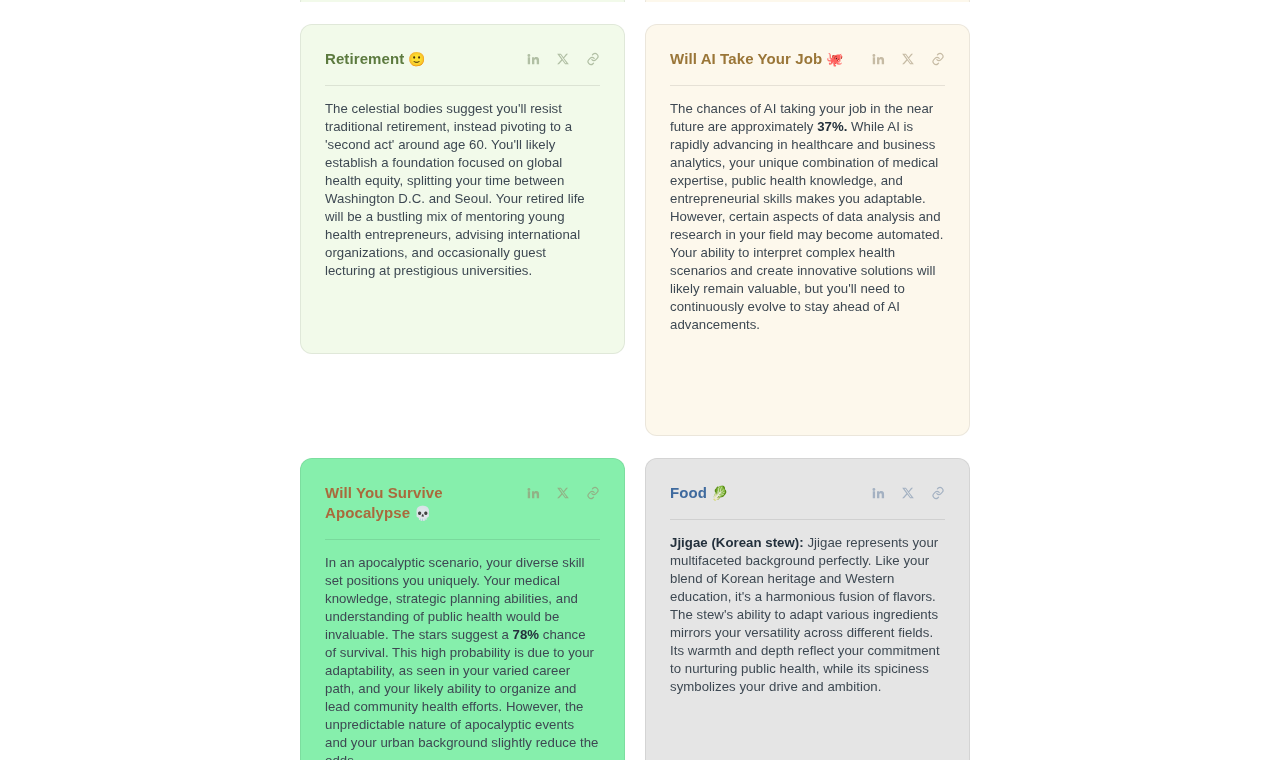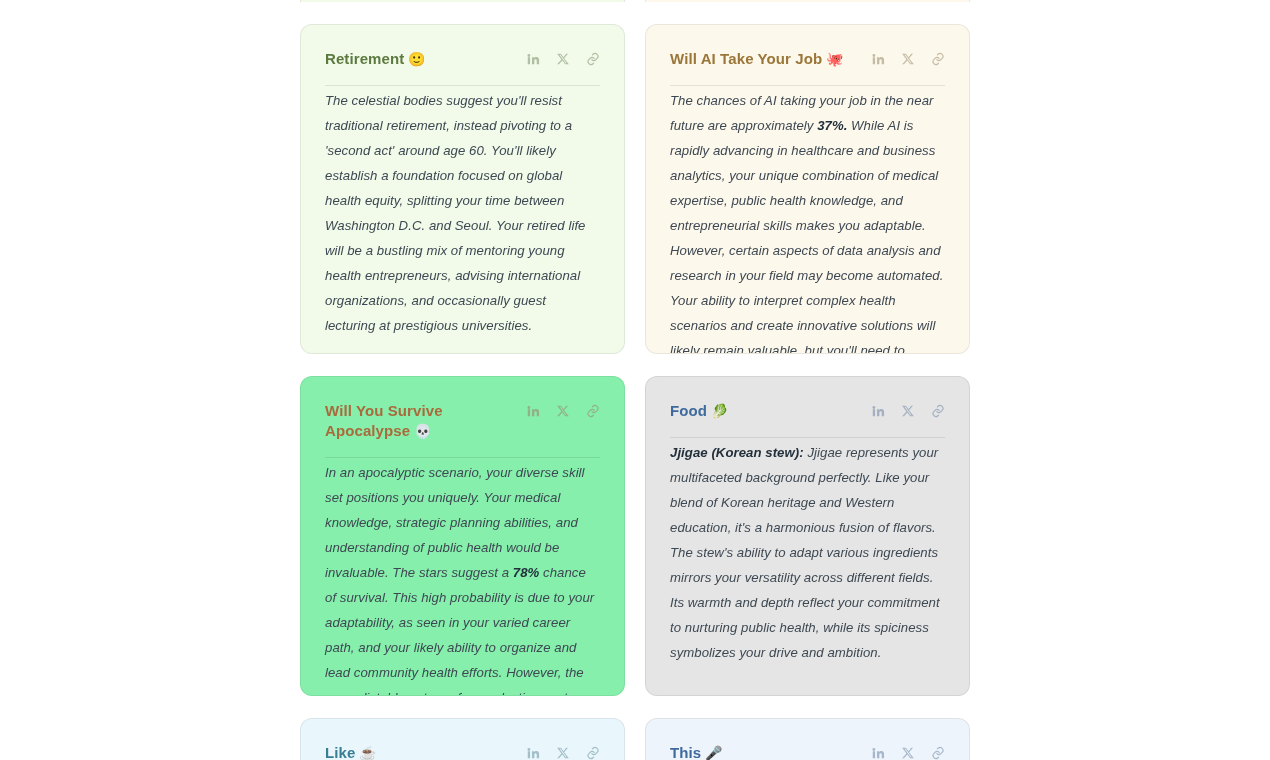--- a/index.html
+++ b/index.html
@@ -78,25 +78,24 @@
   .icon svg { display: block; }
 
   .divider {
     height: 1px;
     background: rgba(0,0,0,0.09);
     margin: 16px 0 0 0;
   }
 
   .card-body {
     font-size: 13.2px;
-    line-height: 25px;
+    line-height: 18px;
     color: #3d4852;
-    margin-top: 2px;
+    margin-top: 14px;
     letter-spacing: 0.05px;
-    font-style: italic;
   }
 
   .card-body b { font-weight: 700; color: #23303c; }
 
   
   .theme-green { background: #f2faea; }
   .theme-green .card-title { color: #5c7a3f; }
   .theme-green .icon { color: #7c8f6b; }
 
   .theme-cream { background: #fdf8ec; }
@@ -115,21 +114,21 @@
   .theme-cyan .card-title { color: #3a7e95; }
   .theme-cyan .icon { color: #6c93a1; }
 
   .theme-ice { background: #eef4fb; }
   .theme-ice .card-title { color: #3f6a9e; }
   .theme-ice .icon { color: #6f88a6; }
 
   
   .h-stub-top { height: 10px; padding: 0; border-bottom: none; border-radius: 12px 12px 0 0; }
   .card-a { height: 330px; }
-  .card-b { height: 330px; }
+  .card-b { height: 412px; }
   .card-c { height: 320px; }
   .card-d { height: 320px; }
   .card-e { height: 84px; border-radius: 12px 12px 0 0; }
   .card-f { height: 84px; border-radius: 12px 12px 0 0; }
 </style>
 </head>
 <body>
 
 <div id="board">
   <div class="grid">

